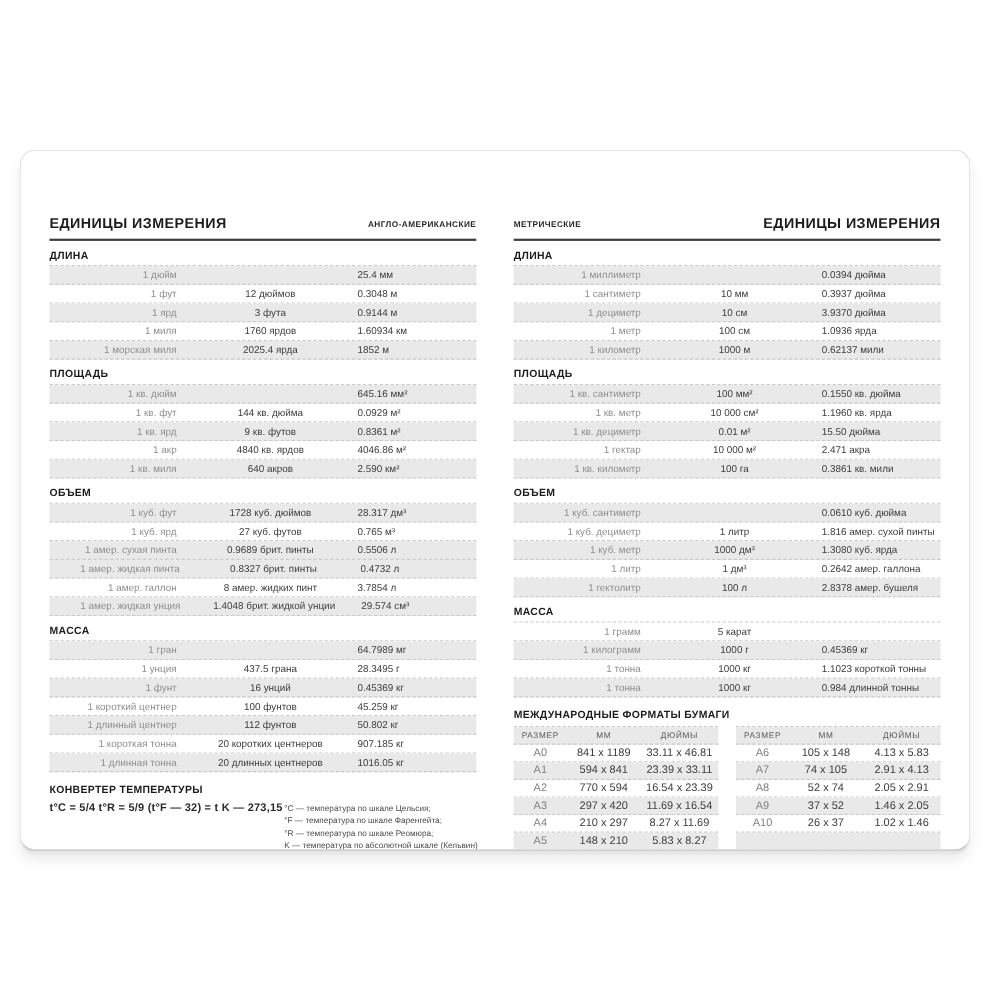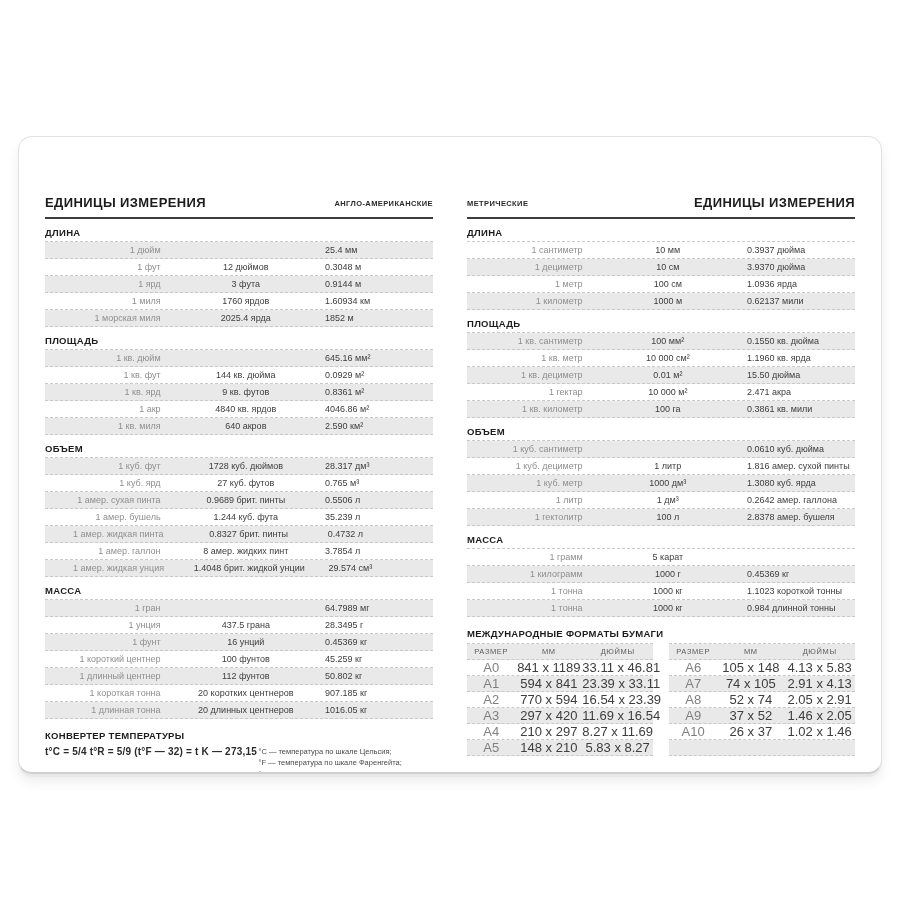--- a/index.html
+++ b/index.html
@@ -32,21 +32,21 @@
   .c2{flex:0 0 44%;text-align:center;color:#3d3d3d;white-space:nowrap;}
   .c3{flex:1;text-align:left;color:#3d3d3d;white-space:nowrap;}
   .temp{margin-top:11px;}
   .temp-flex{display:flex;margin-top:5px;}
   .formula{flex:0 0 55%;font-size:10px;font-weight:bold;color:#2a2a2a;letter-spacing:0.2px;}
   .notes{flex:1;font-size:7.5px;color:#4a4a4a;line-height:1.5;}
   .note{white-space:nowrap;}
   .paper{margin-top:11px;}
   .paper-tables{display:flex;gap:16px;margin-top:4px;}
   .ptable{flex:1;min-width:0;border-top:1px dashed var(--dash,#c9c9c9);}
-  .prow{display:flex;align-items:center;height:16px;box-sizing:border-box;font-size:13px;
+  .prow{display:flex;align-items:center;height:16px;box-sizing:border-box;font-size:10px;
         border-bottom:1px dashed var(--dash,#c9c9c9);color:#3d3d3d;}
   .prow.odd{background:var(--row-shade,#e9e9e9);}
   .prow.head{background:var(--row-shade,#e9e9e9);color:#5a5a5a;font-size:7.5px;letter-spacing:0.6px;}
   .pc1{flex:0 0 26%;text-align:center;color:#7f7f7f;white-space:nowrap;}
   .pc2{flex:0 0 36%;text-align:center;white-space:nowrap;}
   .pc3{flex:1;text-align:center;white-space:nowrap;}
   .prow.head .pc1{color:#5a5a5a;}
 </style>
 </head>
 <body>
@@ -130,25 +130,20 @@
             <div class="trow">
               <div class="c1">1 куб. ярд</div>
               <div class="c2">27 куб. футов</div>
               <div class="c3">0.765 м³</div>
             </div>
             <div class="trow odd">
               <div class="c1">1 амер. сухая пинта</div>
               <div class="c2">0.9689 брит. пинты</div>
               <div class="c3">0.5506 л</div>
             </div>
-            <div class="trow">
-              <div class="c1">1 амер. бушель</div>
-              <div class="c2">1.244 куб. фута</div>
-              <div class="c3">35.239 л</div>
-            </div>
             <div class="trow odd">
               <div class="c1">1 амер. жидкая пинта</div>
               <div class="c2">0.8327 брит. пинты</div>
               <div class="c3">0.4732 л</div>
             </div>
             <div class="trow">
               <div class="c1">1 амер. галлон</div>
               <div class="c2">8 амер. жидких пинт</div>
               <div class="c3">3.7854 л</div>
             </div>
@@ -216,20 +211,25 @@
 
   <div class="col">
     <div class="col-header">
       <div class="small-title">МЕТРИЧЕСКИЕ</div>
       <div class="big-title">ЕДИНИЦЫ ИЗМЕРЕНИЯ</div>
     </div>
     <div id="right-sections">
         <div class="section">
           <div class="section-title">ДЛИНА</div>
           <div class="rows">
+            <div class="trow odd">
+              <div class="c1">1 миллиметр</div>
+              <div class="c2"></div>
+              <div class="c3">0.0394 дюйма</div>
+            </div>
             <div class="trow">
               <div class="c1">1 сантиметр</div>
               <div class="c2">10 мм</div>
               <div class="c3">0.3937 дюйма</div>
             </div>
             <div class="trow odd">
               <div class="c1">1 дециметр</div>
               <div class="c2">10 см</div>
               <div class="c3">3.9370 дюйма</div>
             </div>

